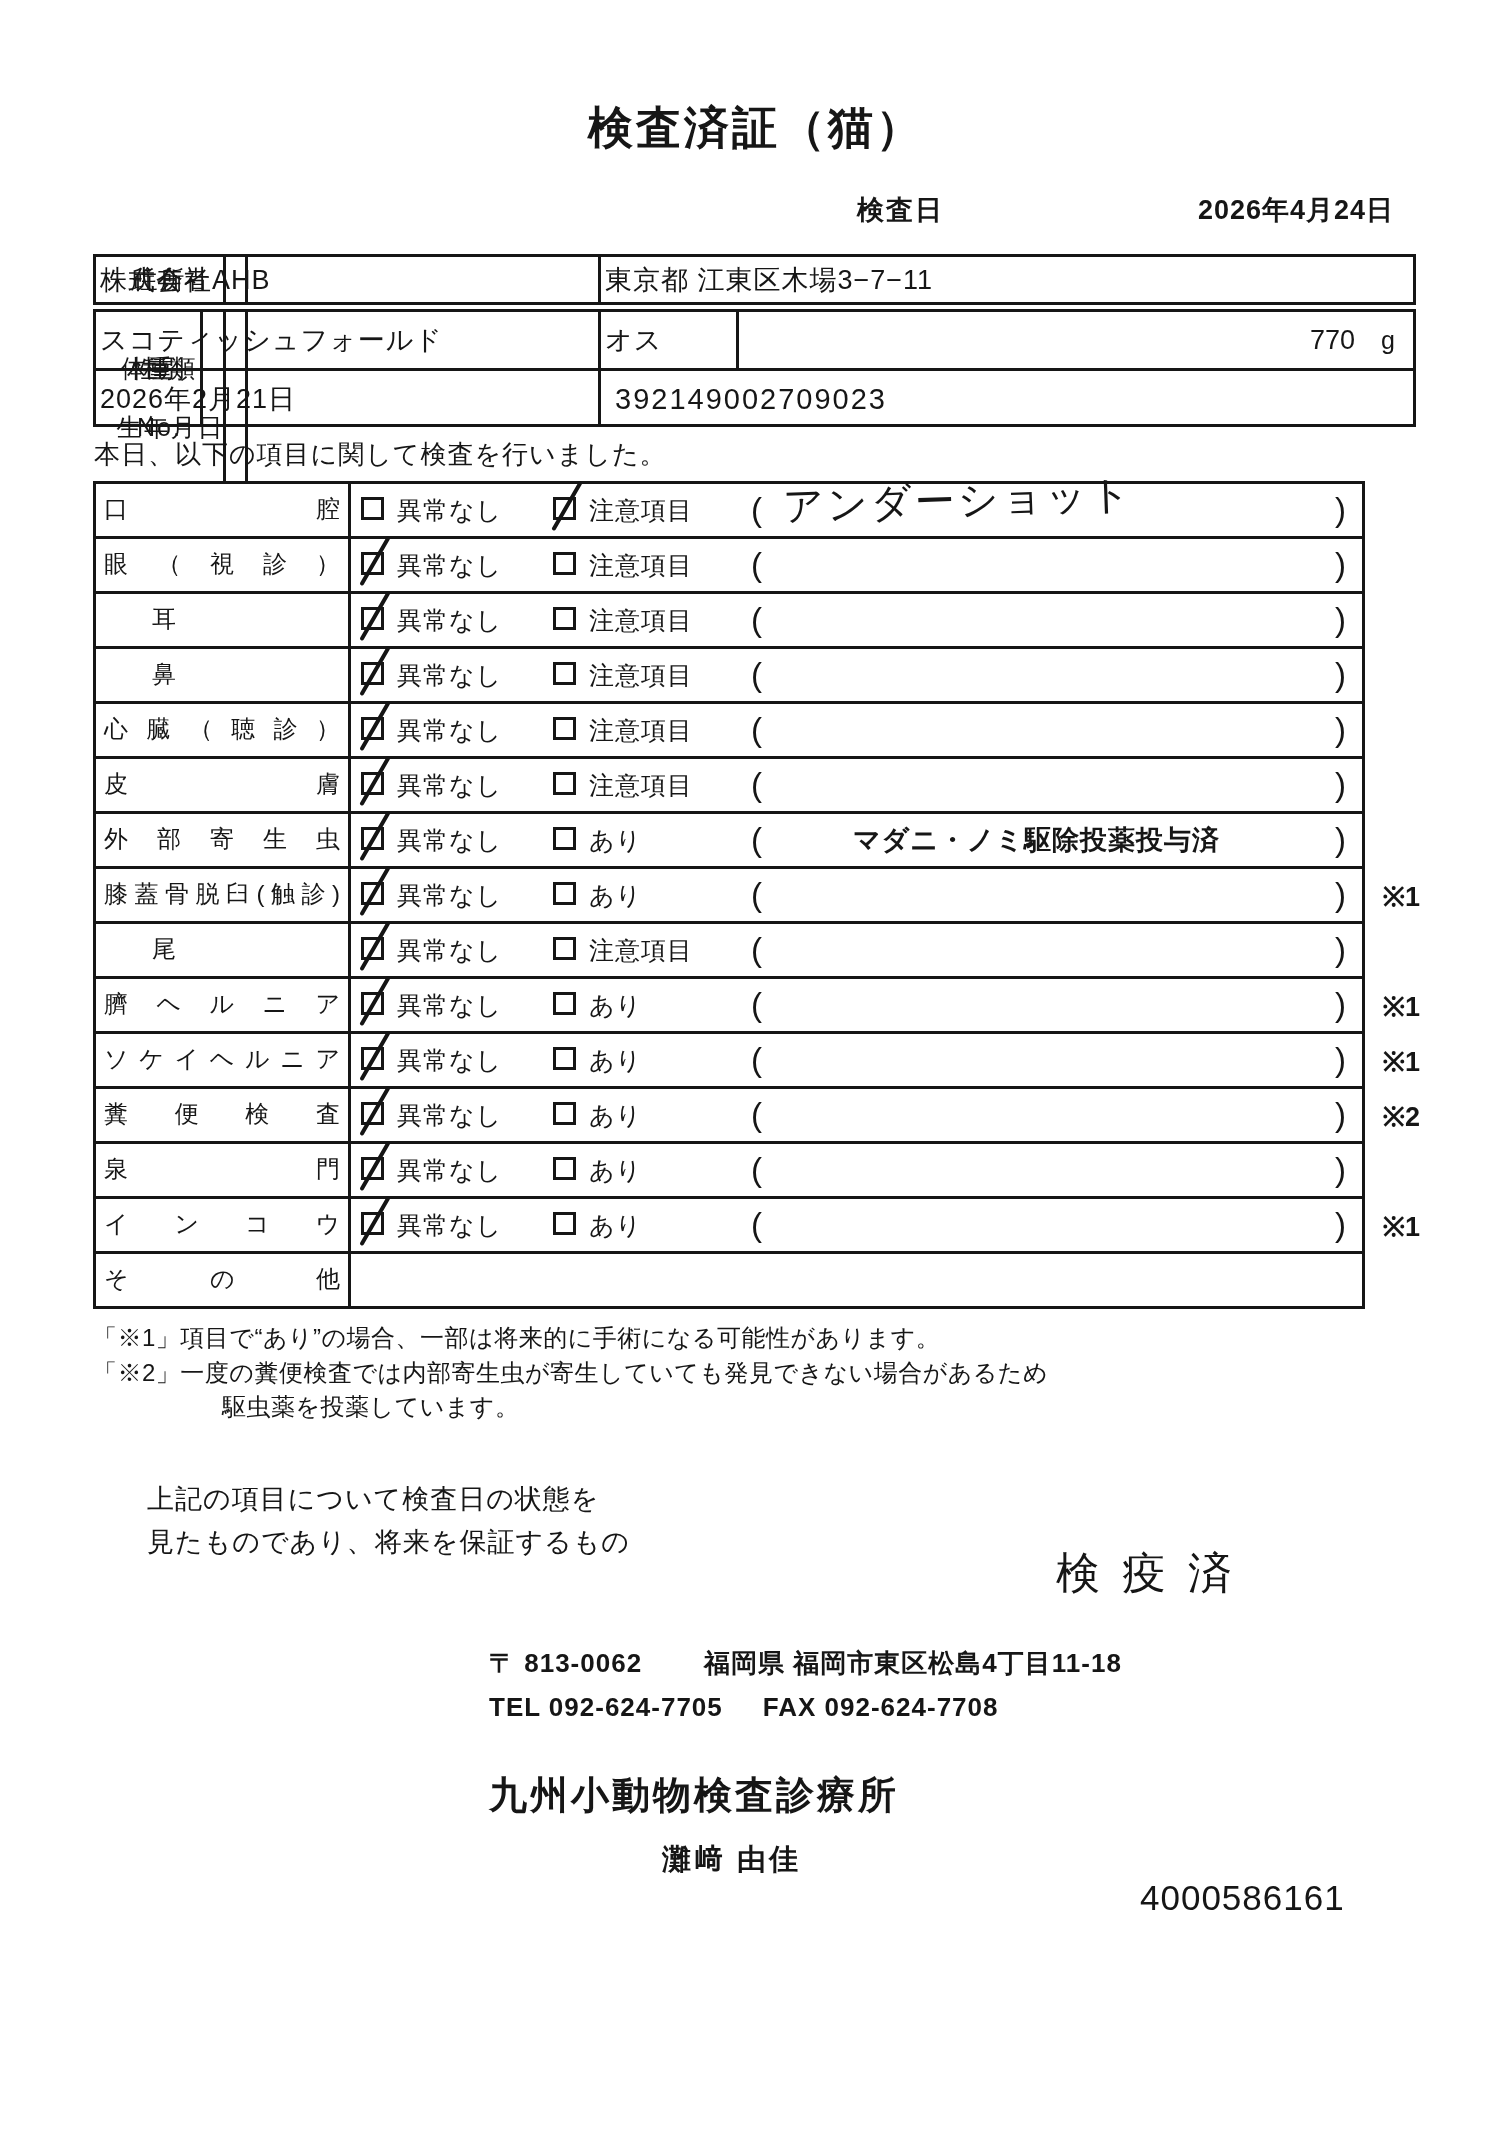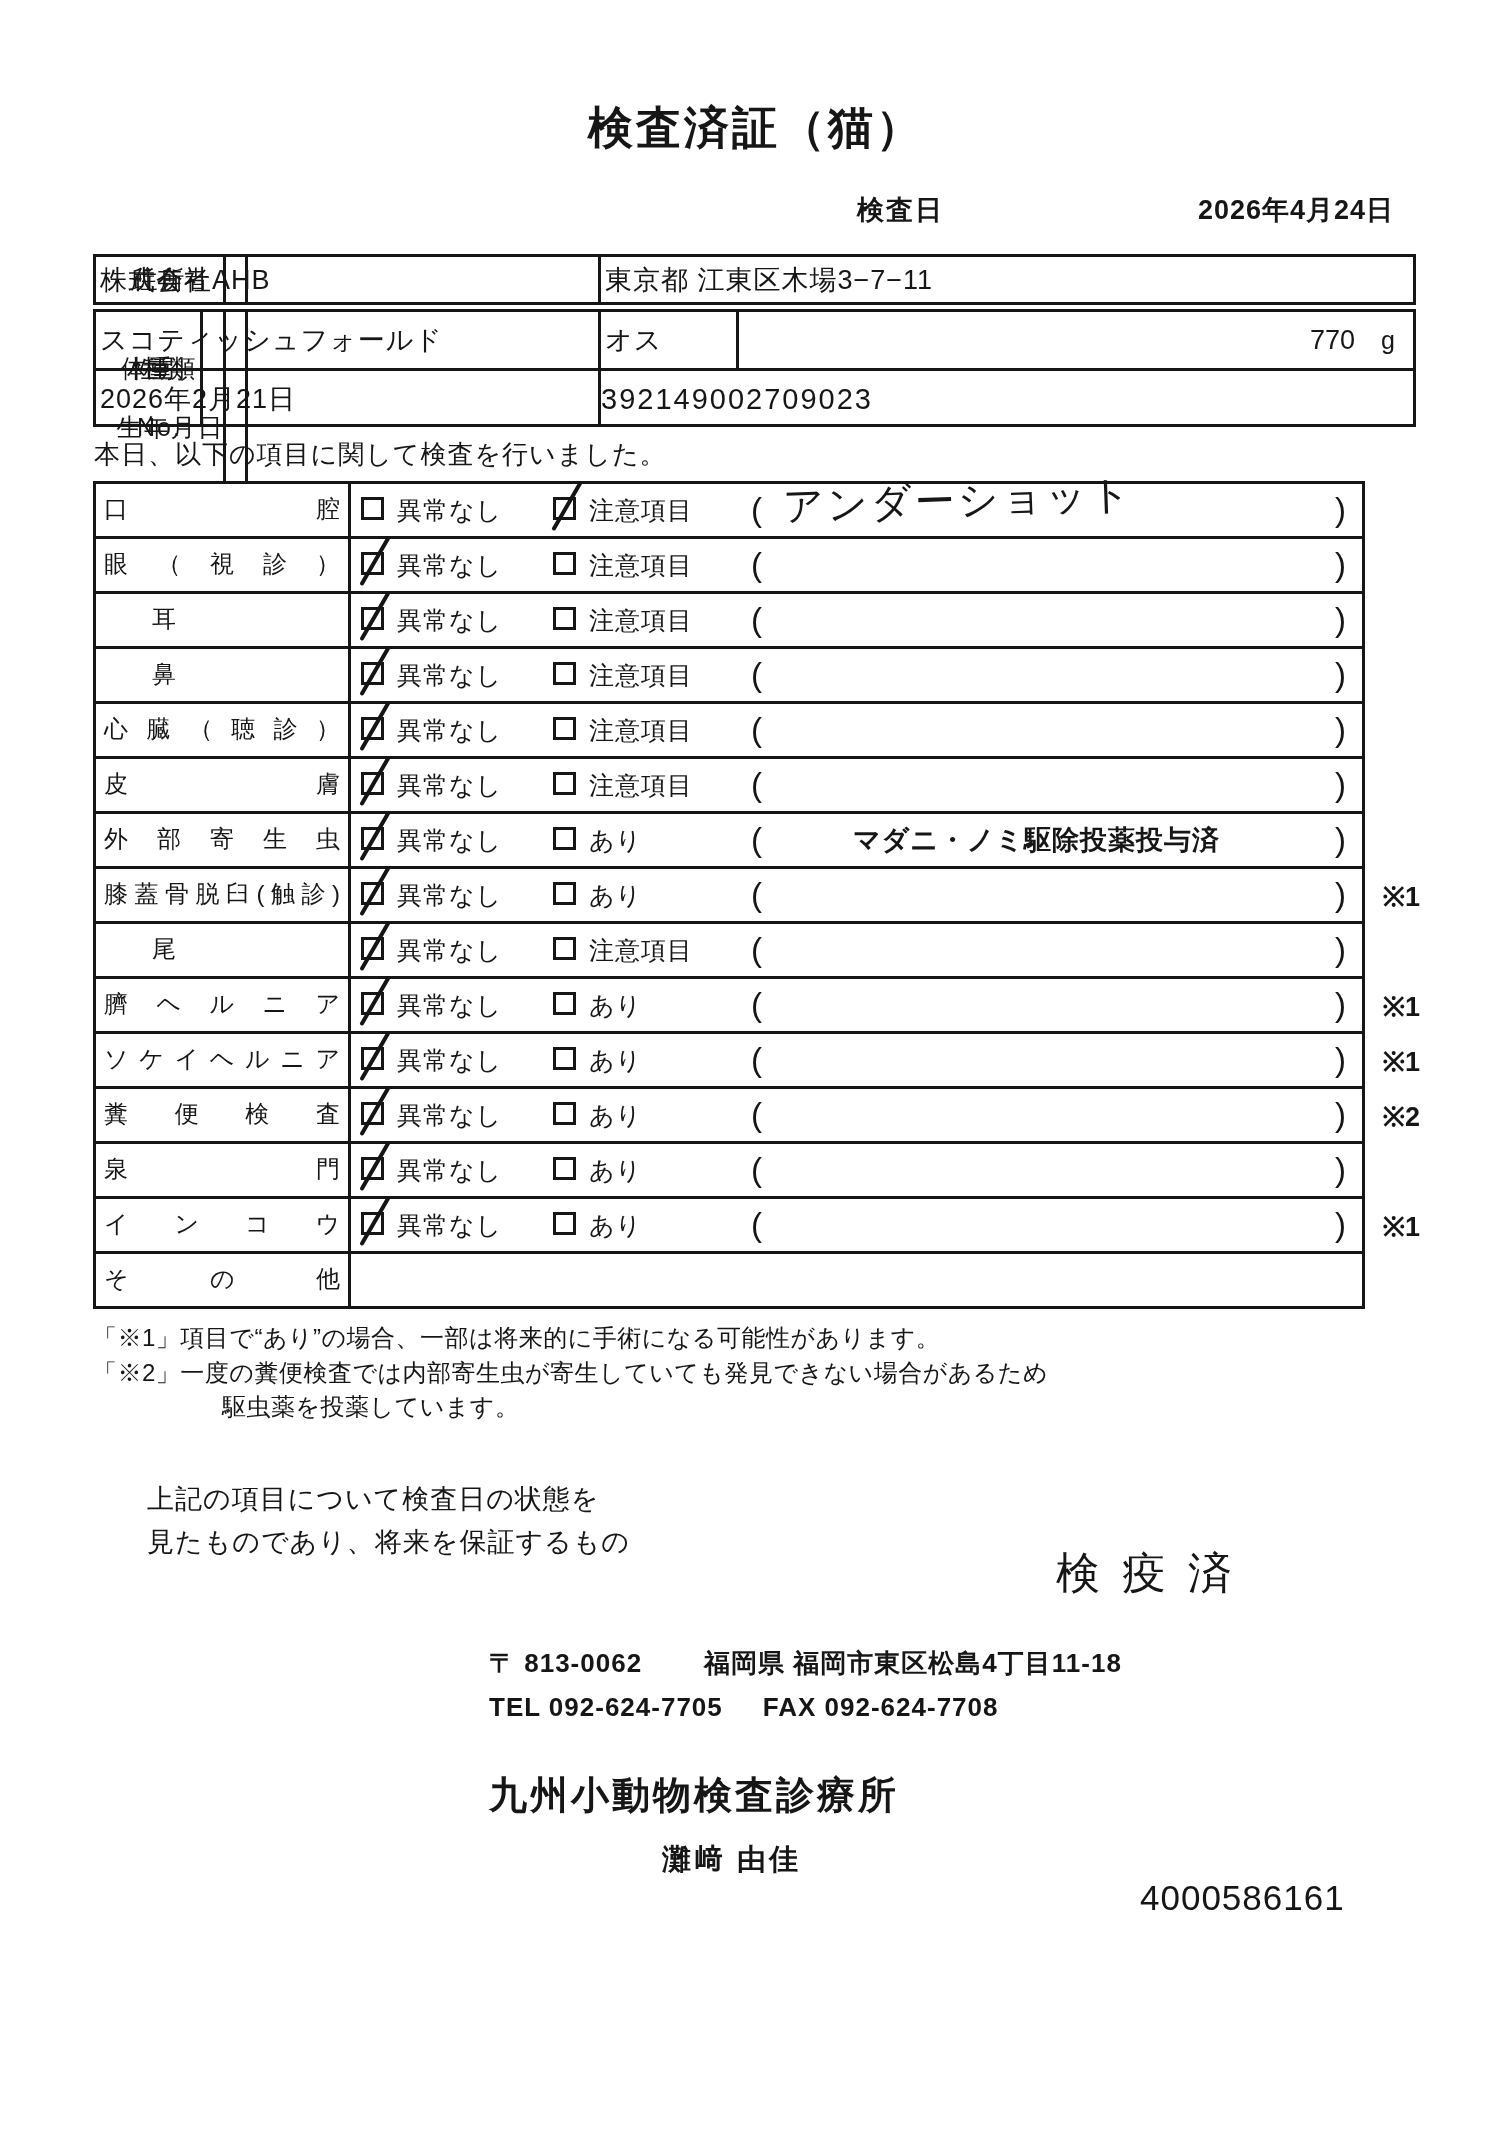--- a/index.html
+++ b/index.html
@@ -13,21 +13,21 @@
 
   
   .ttable{position:absolute;border:3px solid #161616;box-sizing:border-box;background:#fff;}
   .trow{display:flex;}
   .trow.bline{border-bottom:3px solid #161616;}
   .tcell{box-sizing:border-box;border-right:3px solid #161616;display:flex;align-items:center;
          font-size:27px;font-weight:500;height:100%;overflow:hidden;white-space:nowrap;}
   .tcell:last-child{border-right:none;}
   .tcell.lab{justify-content:center;letter-spacing:2px;}
   .tcell.val{padding-left:4px;letter-spacing:1px;}
-  .tcell.num{font-size:29px;letter-spacing:2px;}
+  .tcell.num{padding-left:14px;font-size:29px;letter-spacing:2px;}
   .owner-table{left:93px;top:234px;width:1323px;height:51px;margin-top:20px;}
   .owner-table .trow{height:45px;}
   .info-table{left:93px;top:309px;width:1323px;height:118px;}
   .info-table .trow{height:56px;}
   .weight-cell{justify-content:flex-end;padding-right:18px;}
   .weight-unit{margin-left:26px;font-size:25px;}
 
   .intro{left:94px;top:437px;font-size:26px;font-weight:500;letter-spacing:1px;}
 
   

